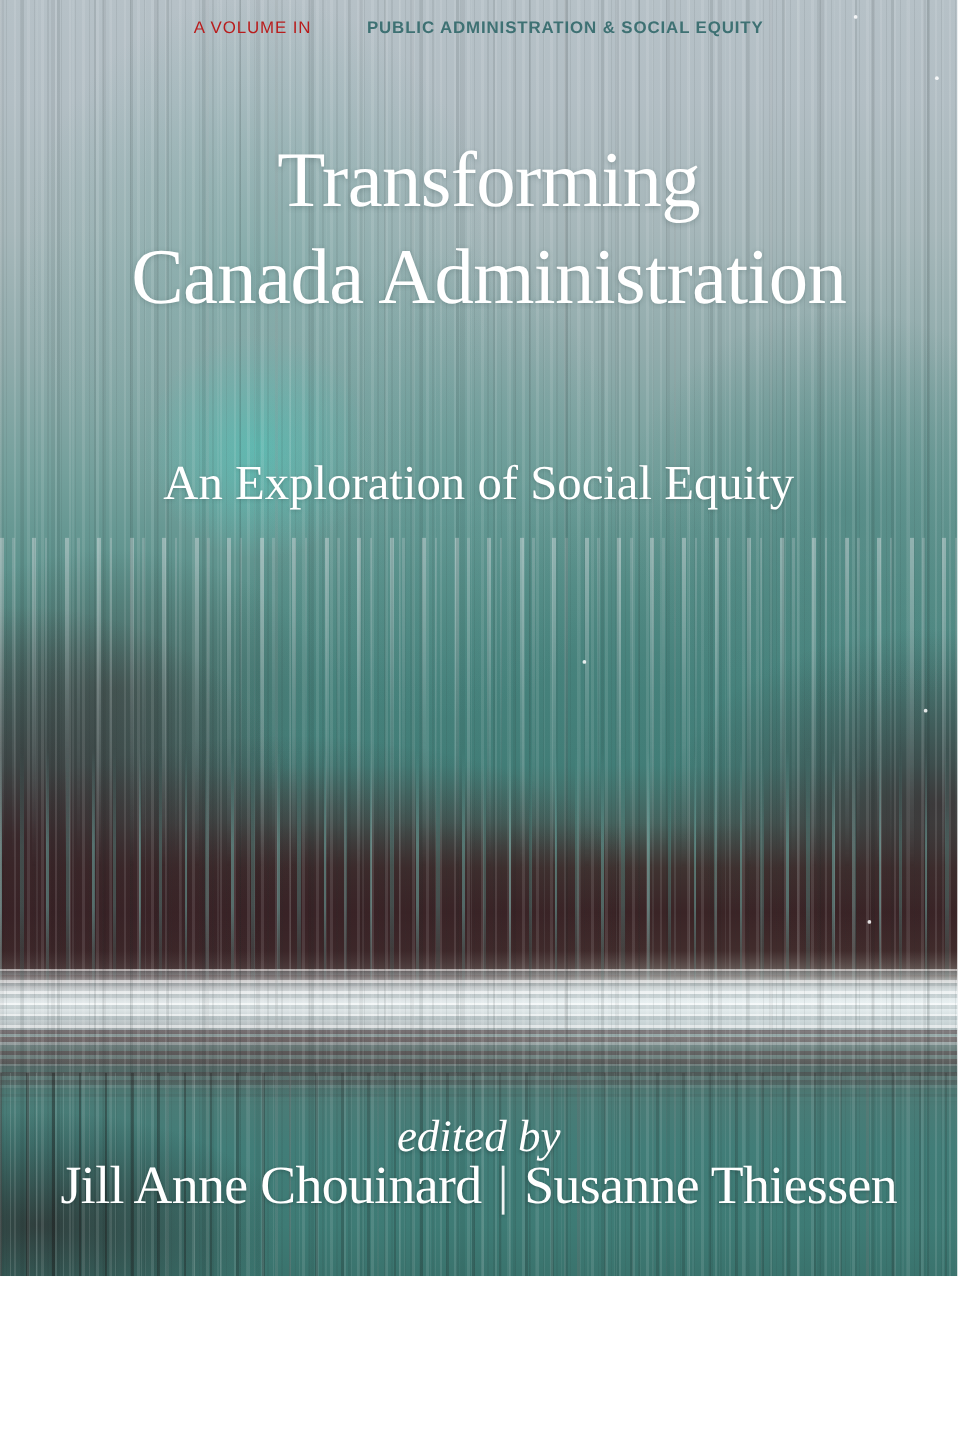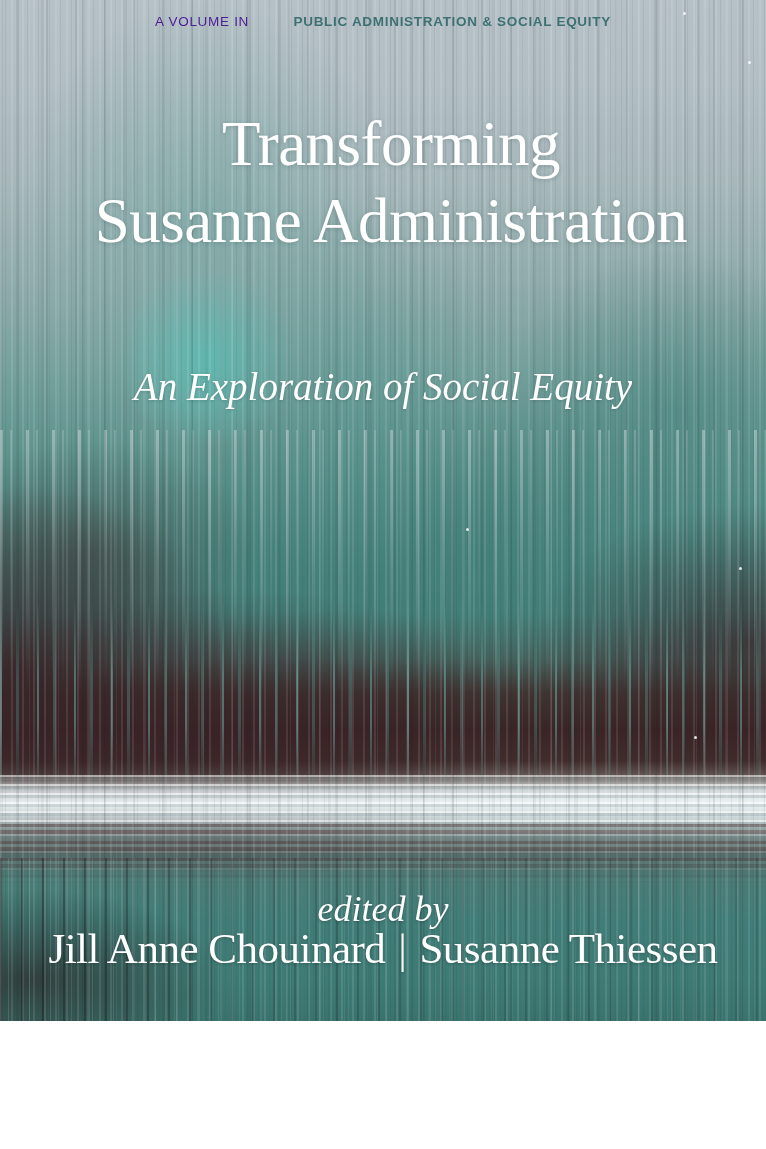--- a/index.html
+++ b/index.html
@@ -141,38 +141,37 @@
 
   
   .text-layer { position: absolute; left: 0; right: 0; z-index: 10; text-align: center; }
 
   .series-line {
     top: 14px;
     font-family: "Liberation Sans", sans-serif;
     font-size: 13.5px;
     letter-spacing: 0.7px;
   }
-  .series-prefix { color: #4c1d95; font-weight: 400; }
+  .series-prefix { color: #b91c1c; font-weight: 400; }
   .series-name   { color: #3e7173; font-weight: 700; margin-left: 40px; }
 
   .title {
     top: 106px;
     color: #ffffff;
     font-size: 63px;
     line-height: 1.23;
     font-weight: 400;
     text-shadow: 0 1px 4px rgba(60,85,85,0.30);
     letter-spacing: -0.5px;
     padding-left: 16px;
   }
 
   .subtitle {
     top: 364px;
     color: #ffffff;
-    font-style: italic;
     font-size: 39px;
     line-height: 1.2;
     text-shadow: 0 1px 3px rgba(50,75,75,0.30);
   }
 
   .edited-by {
     top: 888px;
     color: #ffffff;
     font-style: italic;
     font-size: 36px;
@@ -220,21 +219,21 @@
   <span class="star" style="left:694px; top:736px;"></span>
 
   <div class="text-layer series-line">
     <span class="series-prefix">A VOLUME IN</span>
     <span> </span>
     <span class="series-name">PUBLIC ADMINISTRATION &amp; SOCIAL EQUITY</span>
   </div>
 
   <div class="text-layer title">
     <div>Transforming</div>
-    <div>Susanne Administration</div>
+    <div>Canada Administration</div>
   </div>
 
   <div class="text-layer subtitle">
     <div>An Exploration of Social Equity</div>
   </div>
 
   <div class="text-layer edited-by">edited by</div>
 
   <div class="text-layer editors">
     <span>Jill Anne Chouinard</span><span class="editor-sep">|</span><span>Susanne Thiessen</span>

